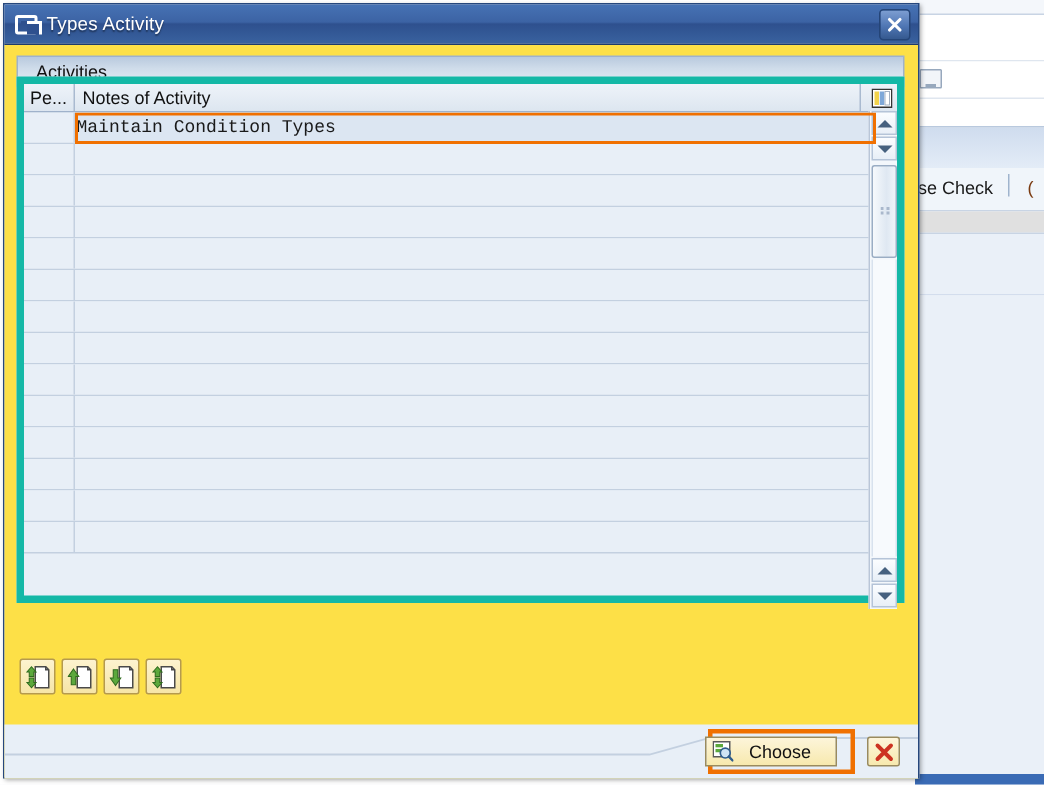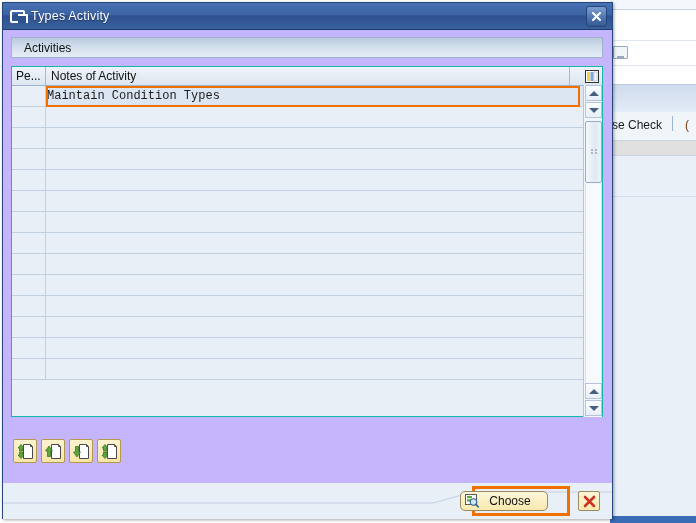--- a/index.html
+++ b/index.html
@@ -110,43 +110,43 @@
     border: 1px solid #254577;
     display: flex; align-items: center; justify-content: center;
     cursor: pointer;
   }
   #close-button svg { display: block; }
 
   
   #dialog-body {
     position: relative;
     height: 489px;
-    background: #c4b5fd;
+    background: #fde047;
     padding: 0;
   }
 
   
   #panel-header {
     position: absolute; left: 8px; top: 7px;
     width: 592px; height: 21px;
     box-sizing: border-box;
     background: linear-gradient(to bottom, #b9cade 0%, #cfdcea 40%, #e5edf5 100%);
     border: 1px solid #9fb2cb;
     display: flex; align-items: center;
   }
   #panel-header-label {
     margin-left: 12px; font-size: 12px; color: #111111;
   }
 
   
   #table-wrap {
-    position: absolute; left: 8px; top: 36px;
+    position: absolute; left: 8px; top: 21px;
     width: 592px; height: 351px;
     box-sizing: border-box;
-    border: 1px solid #14b8a6;
+    border: 5px solid #14b8a6;
     background: #e8eff7;
   }
 
   
   #col-header {
     position: relative;
     height: 18px;
     background: linear-gradient(to bottom, #eef3f9, #dde6f0);
     border-bottom: 1px solid #9fb2cb;
     display: flex;
@@ -295,25 +295,25 @@
     position: absolute; left: 0; top: 8px; width: 609px; height: 14px;
     overflow: hidden;
   }
   #choose-highlight {
     position: absolute; right: 42px; top: 3px;
     width: 98px; height: 30px;
     box-sizing: border-box;
     border: 3px solid #f07000;
   }
   #choose-button {
-    position: absolute; right: 64px; top: 8px;
+    position: absolute; right: 54px; top: 8px;
     width: 88px; height: 20px;
     box-sizing: border-box;
     border: 1px solid #9a8b5e;
-    border-radius: 5px;
+    border-radius: 0;
     background: linear-gradient(to bottom, #fdf5da, #f7e9ae);
     display: flex; align-items: center;
     cursor: pointer;
   }
   #choose-icon { margin-left: 4px; display: flex; }
   #choose-label {
     flex: 1; text-align: center;
     font-size: 12px; color: #111111;
     padding-right: 6px;
   }

